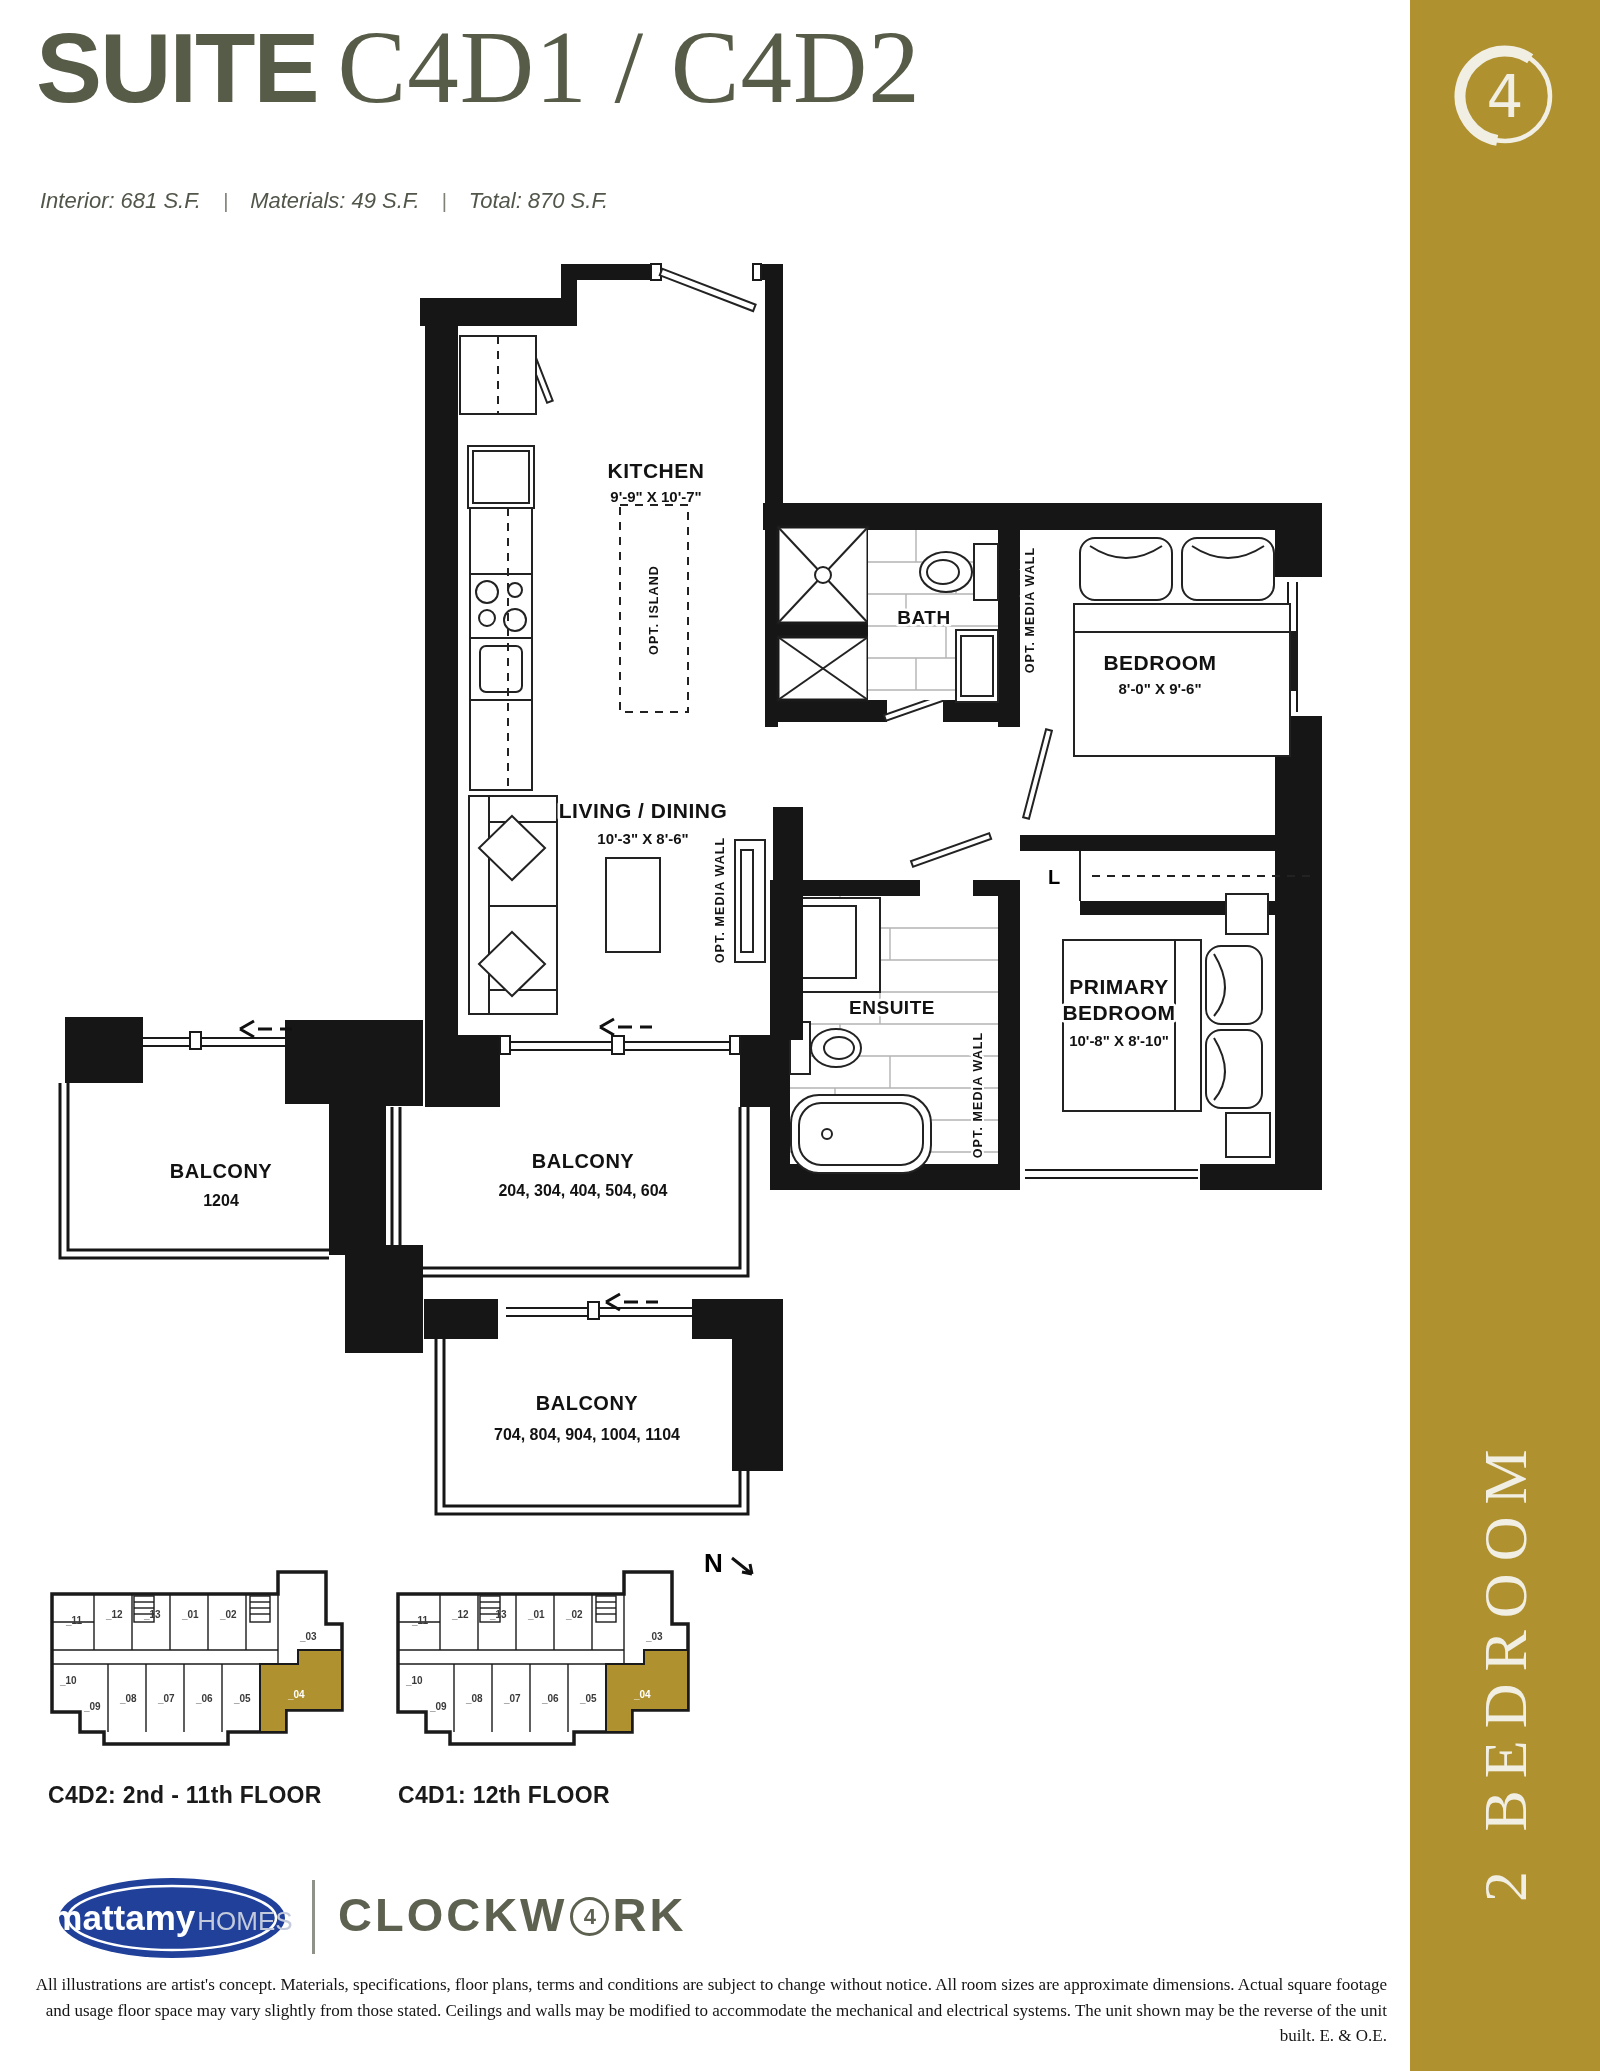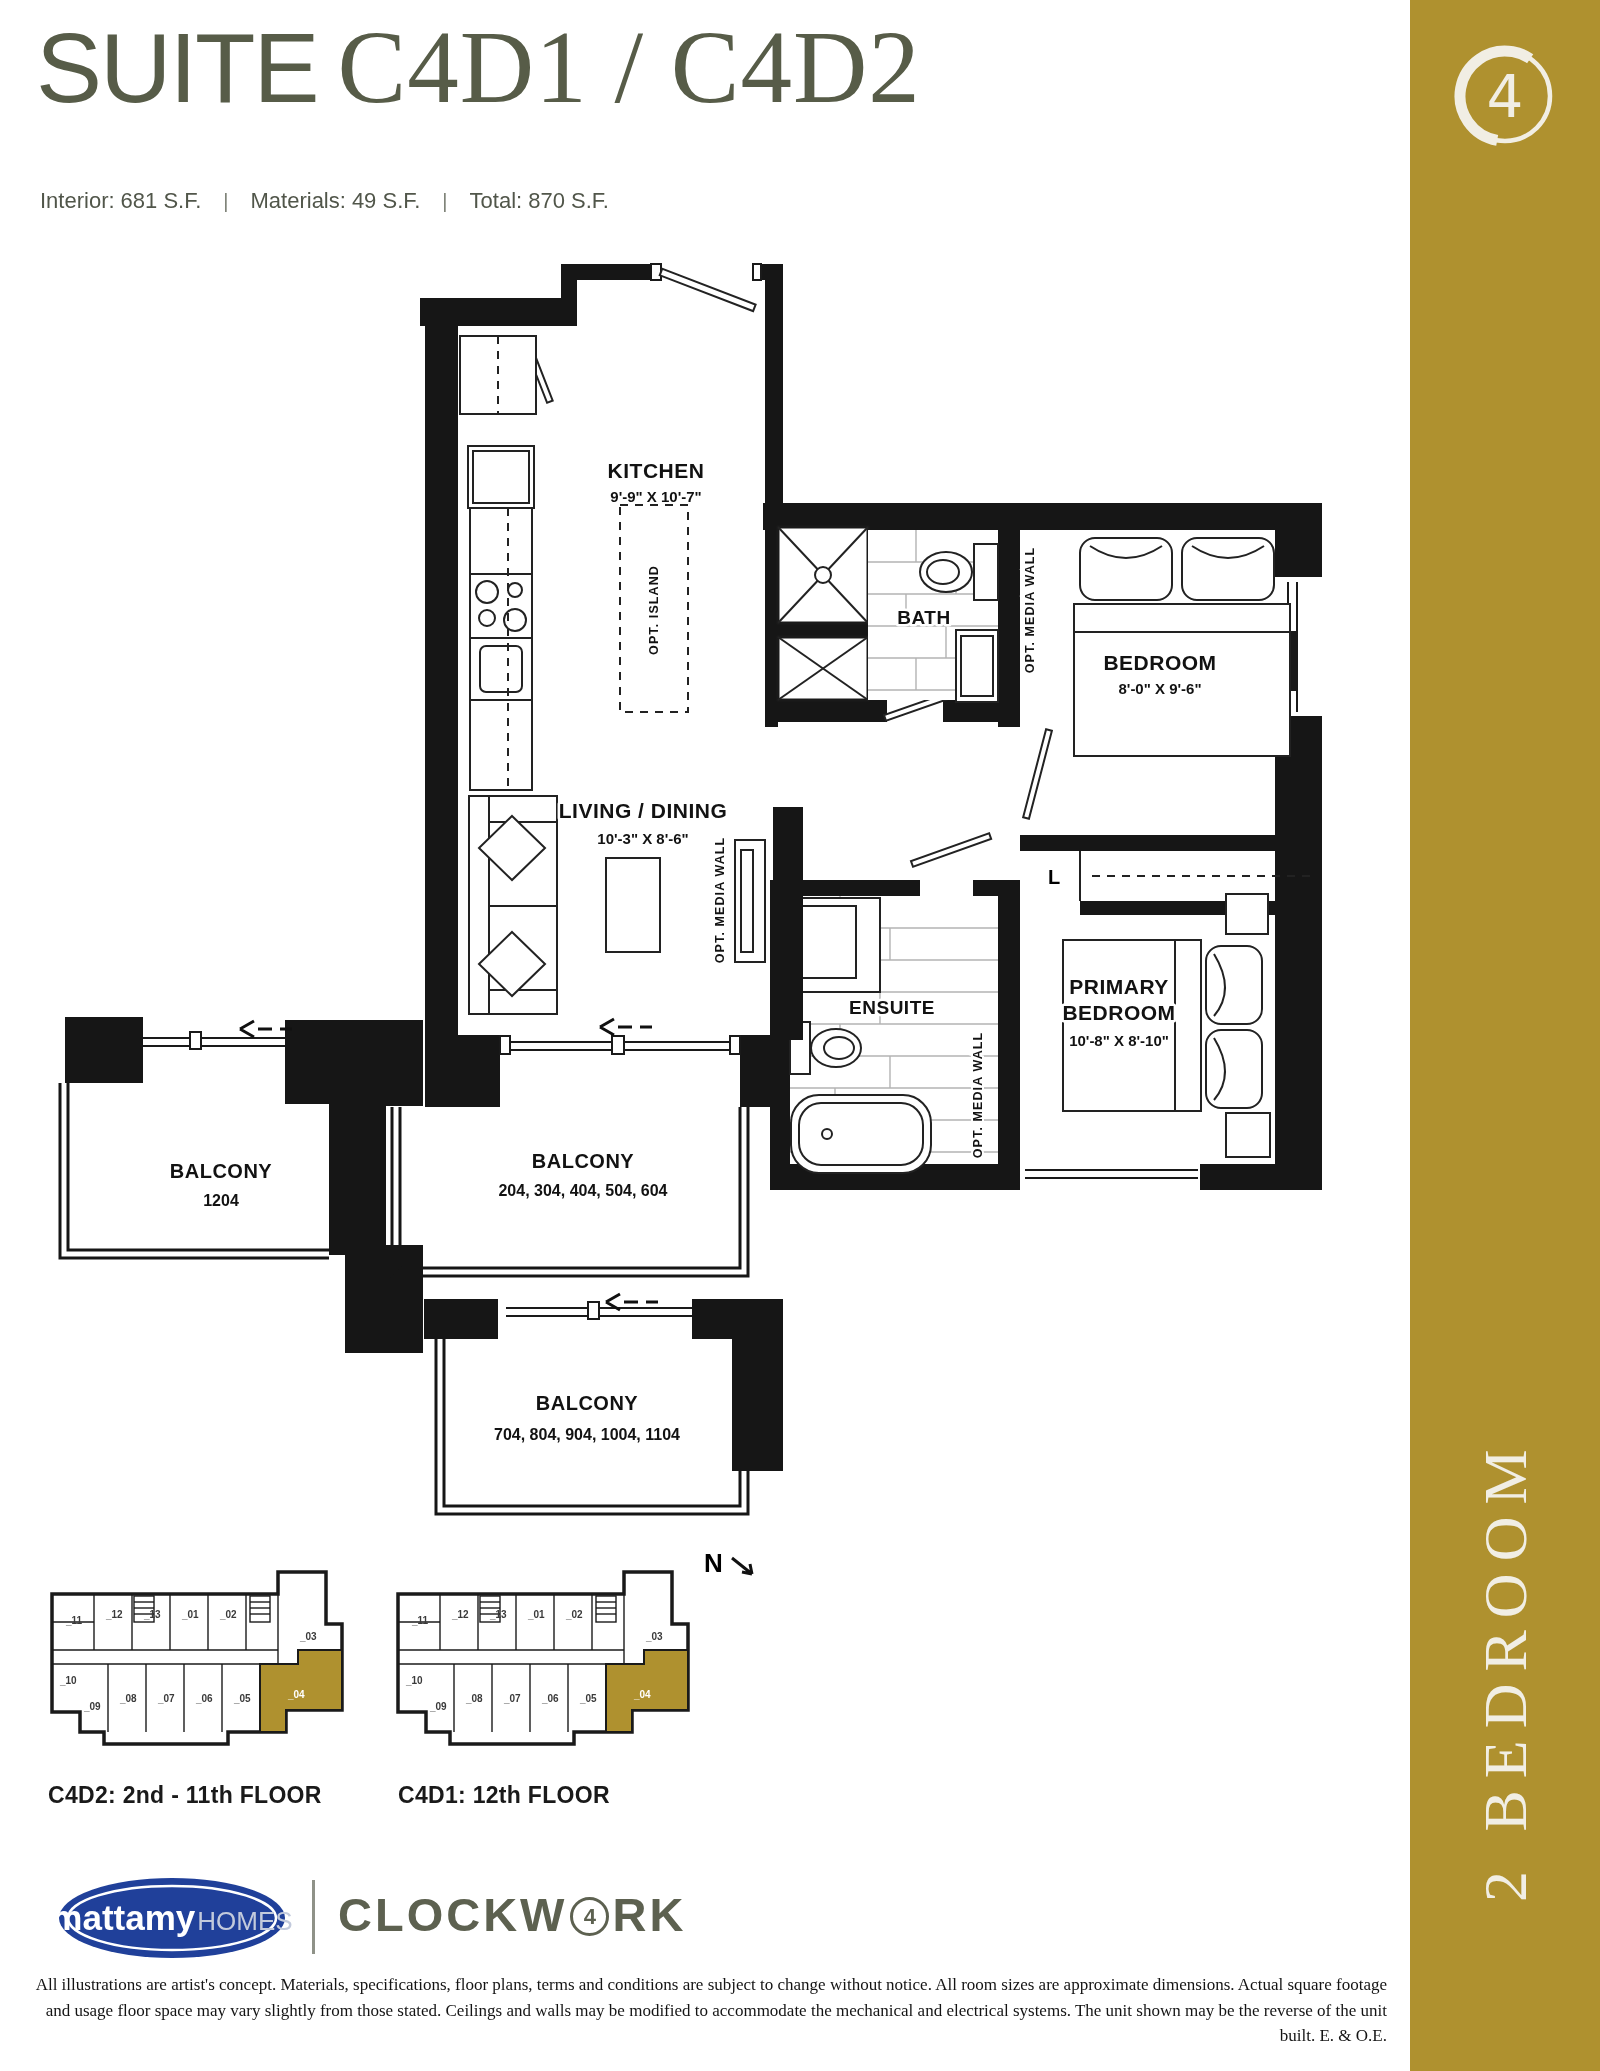--- a/index.html
+++ b/index.html
@@ -1,23 +1,23 @@
 <!DOCTYPE html>
 <html><head>
 <meta charset="utf-8">
 <style>
   html,body{margin:0;padding:0;width:1600px;height:2071px;background:#ffffff;
     font-family:"Liberation Sans",sans-serif;position:relative;overflow:hidden;}
   .abs{position:absolute;}
 
   
   #title{left:36px;top:16px;white-space:nowrap;color:#575C48;line-height:1;}
-  #title .t-sans{font-family:"Liberation Sans",sans-serif;font-weight:400;font-size:99px;letter-spacing:-2px;}
+  #title .t-sans{font-family:"Liberation Sans",sans-serif;font-weight:700;font-size:99px;letter-spacing:-2px;}
   #title .t-serif{font-family:Liberation Serif, serif;font-weight:400;font-size:103px;margin-left:20px;letter-spacing:1px;}
-  #stats{left:40px;top:188px;display:flex;align-items:center;gap:14px;color:#51564A;font-size:22px;}
+  #stats{left:40px;top:188px;display:flex;align-items:center;gap:14px;color:#51564A;font-size:22px;font-style:italic;}
   #stats .pipe{color:#7d8176;font-size:20px;margin:0 8px;}
   #stats b{font-weight:400;margin-right:6px;}
 
   
   #sidebar{right:0;top:0;width:190px;height:2071px;background:#AF912F;}
   #vlabel{right:0;top:1400px;width:190px;height:540px;display:flex;align-items:center;justify-content:center;
     writing-mode:vertical-rl;transform:rotate(180deg);font-family:"Liberation Serif",serif;
     font-size:62px;letter-spacing:12px;color:#F1EEE4;}
 
   

